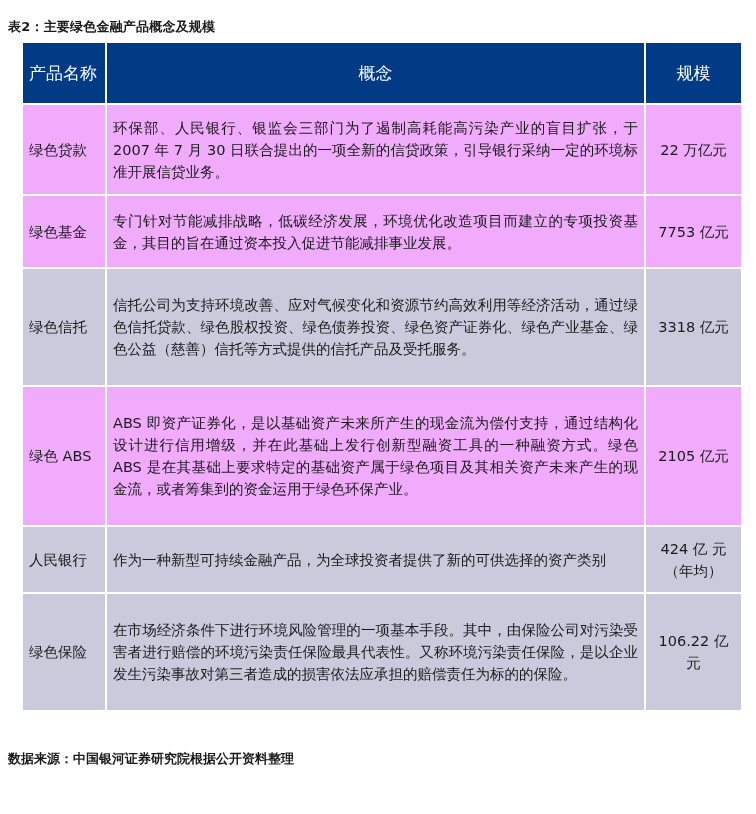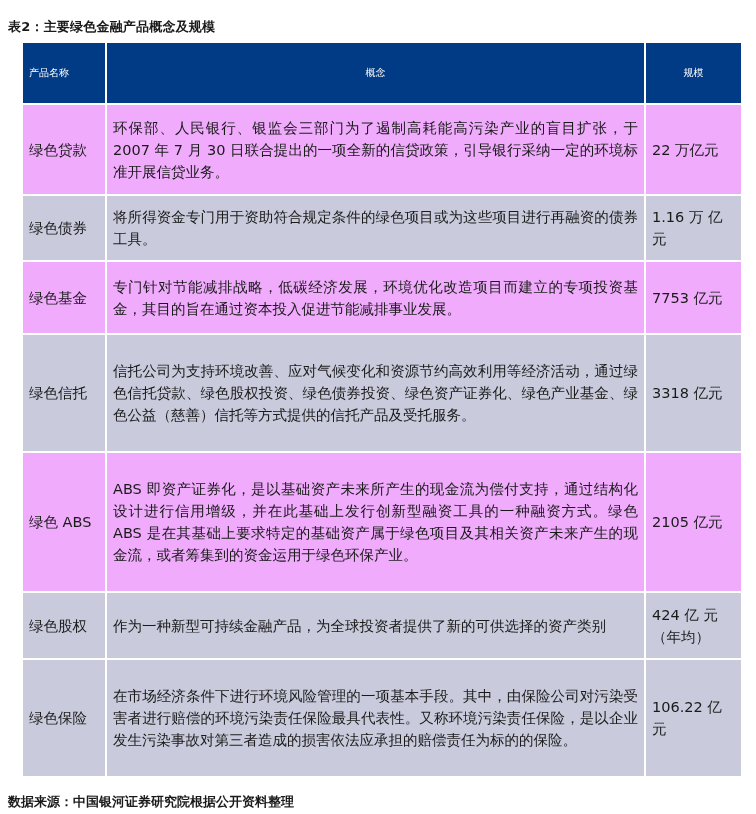--- a/index.html
+++ b/index.html
@@ -1,73 +1,68 @@
 <!DOCTYPE html>
 <html><head>
   <meta charset="utf-8">
   <style>
     html, body { margin: 0; padding: 0; background: #ffffff; }
     body { width: 756px; height: 814px; position: relative; overflow: hidden;
            font-family: "DejaVu Sans", "Liberation Sans", sans-serif; color: #1a1a1a; }
     .caption { position: absolute; left: 8px; top: 18px; font-size: 13px; font-weight: bold; letter-spacing: 0.2px; }
-    .source { position: absolute; left: 8px; top: 793px; font-size: 13px; font-weight: bold; }
+    .source { position: absolute; left: 8px; top: 750px; font-size: 13px; font-weight: bold; }
     table.main { position: absolute; left: 21px; top: 41px; width: 716px; border-collapse: collapse; table-layout: fixed; }
     table.main td, table.main th { border: 2px solid #ffffff; padding: 0 6px; font-size: 14.5px; line-height: 22px; vertical-align: middle; }
-    table.main th { background: #023b85; color: #ffffff; font-weight: normal; height: 60px; font-size: 10px; }
+    table.main th { background: #023b85; color: #ffffff; font-weight: normal; height: 60px; font-size: 17px; }
     .c1 { width: 70px; text-align: left; }
     .c2 { width: 525px; }
     .c3 { width: 83px; }
     th.c2 { }
     th.c3 { text-align: center; }
     tr.odd td { background: #f0abfc; }
     tr.even td { background: #c9cbdc; }
     td.c2 { text-align: justify; }
-    td.c3 { text-align: left; }
+    td.c3 { text-align: center; }
   </style>
 </head>
 <body>
 
 <div class="caption">表2：主要绿色金融产品概念及规模</div>
 
 <table class="main">
   <thead>
     <tr>
       <th class="c1">产品名称</th>
       <th class="c2">概念</th>
       <th class="c3">规模</th>
     </tr>
   </thead>
   <tbody>
     <tr class="odd" style="height:91px">
       <td class="c1">绿色贷款</td>
       <td class="c2">环保部、人民银行、银监会三部门为了遏制高耗能高污染产业的盲目扩张，于 2007 年 7 月 30 日联合提出的一项全新的信贷政策，引导银行采纳一定的环境标准开展信贷业务。</td>
       <td class="c3">22 万亿元</td>
     </tr>
-    <tr class="even" style="height:66px">
-      <td class="c1">绿色债券</td>
-      <td class="c2">将所得资金专门用于资助符合规定条件的绿色项目或为这些项目进行再融资的债券工具。</td>
-      <td class="c3">1.16 万 亿元</td>
-    </tr>
     <tr class="odd" style="height:73px">
       <td class="c1">绿色基金</td>
       <td class="c2">专门针对节能减排战略，低碳经济发展，环境优化改造项目而建立的专项投资基金，其目的旨在通过资本投入促进节能减排事业发展。</td>
       <td class="c3">7753 亿元</td>
     </tr>
     <tr class="even" style="height:118px">
       <td class="c1">绿色信托</td>
       <td class="c2">信托公司为支持环境改善、应对气候变化和资源节约高效利用等经济活动，通过绿色信托贷款、绿色股权投资、绿色债券投资、绿色资产证券化、绿色产业基金、绿色公益（慈善）信托等方式提供的信托产品及受托服务。</td>
       <td class="c3">3318 亿元</td>
     </tr>
     <tr class="odd" style="height:140px">
       <td class="c1">绿色 ABS</td>
       <td class="c2">ABS 即资产证券化，是以基础资产未来所产生的现金流为偿付支持，通过结构化设计进行信用增级，并在此基础上发行创新型融资工具的一种融资方式。绿色 ABS 是在其基础上要求特定的基础资产属于绿色项目及其相关资产未来产生的现金流，或者筹集到的资金运用于绿色环保产业。</td>
       <td class="c3">2105 亿元</td>
     </tr>
     <tr class="even" style="height:67px">
-      <td class="c1">绿色股权</td>
+      <td class="c1">人民银行</td>
       <td class="c2">作为一种新型可持续金融产品，为全球投资者提供了新的可供选择的资产类别</td>
       <td class="c3">424 亿 元（年均）</td>
     </tr>
     <tr class="even" style="height:118px">
       <td class="c1">绿色保险</td>
       <td class="c2">在市场经济条件下进行环境风险管理的一项基本手段。其中，由保险公司对污染受害者进行赔偿的环境污染责任保险最具代表性。又称环境污染责任保险，是以企业发生污染事故对第三者造成的损害依法应承担的赔偿责任为标的的保险。</td>
       <td class="c3">106.22 亿元</td>
     </tr>
   </tbody>
 </table>

